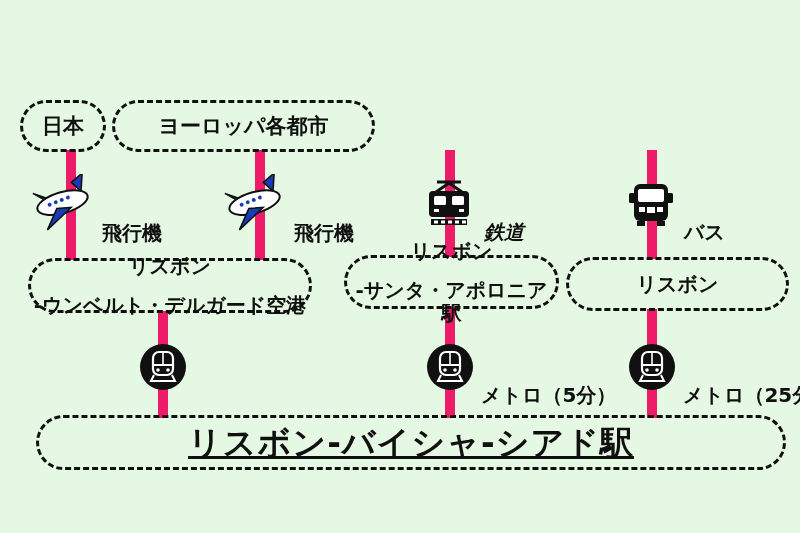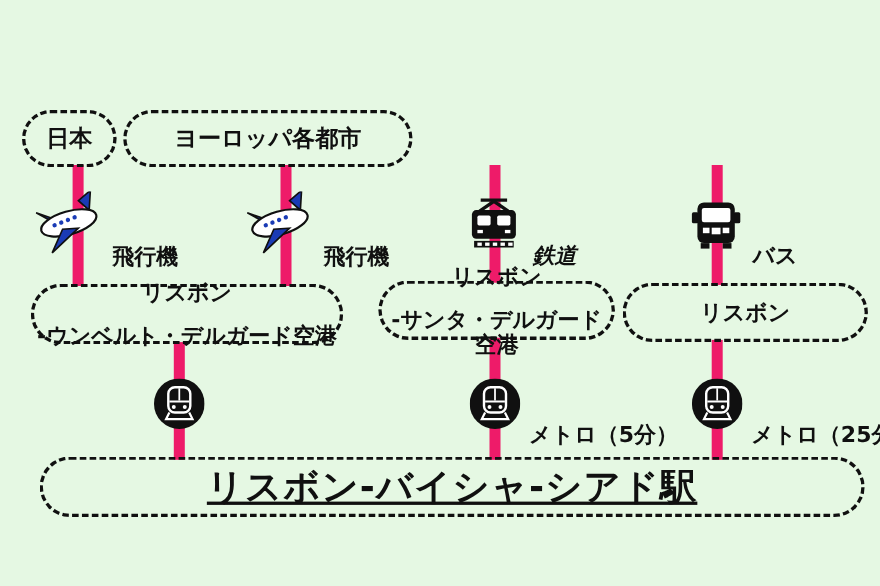--- a/index.html
+++ b/index.html
@@ -113,21 +113,21 @@
     </svg>
   </div>
   <div class="t-label" style="left:684px;top:195px;">バス</div>
 
   <div class="box box-mid" style="left:28px;top:258px;width:284px;height:55px;">
     <span>リスボン</span>
     <span>-ウンベルト・デルガード空港</span>
   </div>
   <div class="box box-mid" style="left:344px;top:255px;width:215px;height:54px;">
     <span>リスボン</span>
-    <span>-サンタ・デルガード空港</span>
+    <span>-サンタ・アポロニア駅</span>
   </div>
   <div class="box box-mid" style="left:566px;top:257px;width:223px;height:54px;">
     <span>リスボン</span>
   </div>
 
   <div class="icon" style="left:140px;top:344px;">
     <svg width="46" height="46" viewBox="0 0 46 46">
       <circle cx="23" cy="23" r="23" fill="#101010"></circle>
       <rect x="13" y="8" width="20" height="23" rx="6" fill="none" stroke="#ffffff" stroke-width="2.2"></rect>
       <line x1="14" y1="21" x2="32" y2="21" stroke="#ffffff" stroke-width="2"></line>

